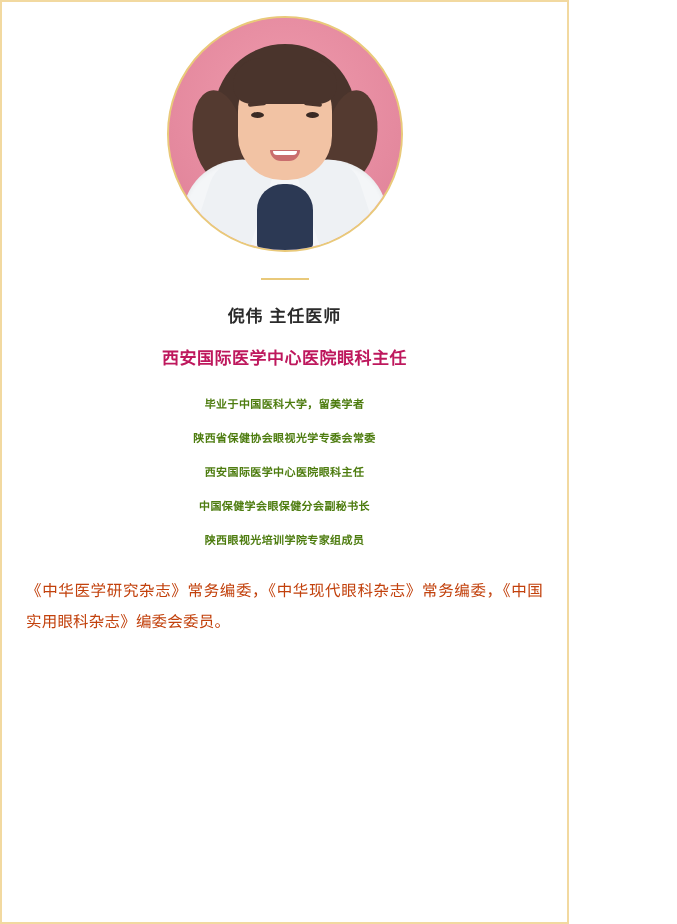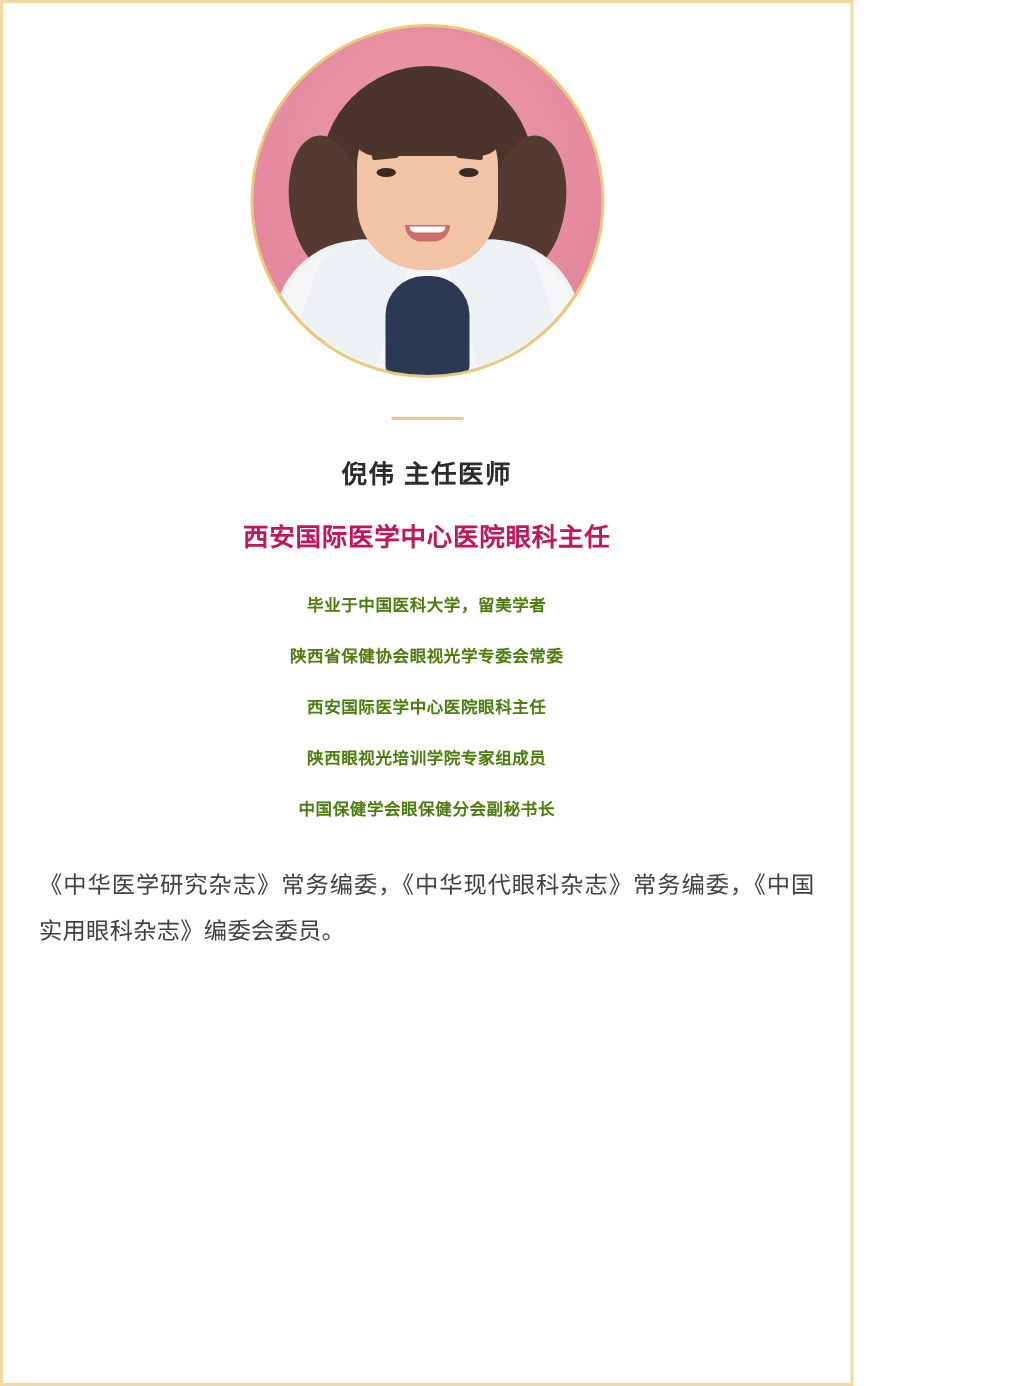--- a/index.html
+++ b/index.html
@@ -210,21 +210,21 @@
     color: #4d7c0f;
     line-height: 34px;
     letter-spacing: 0.4px;
     font-weight: bold;
   }
   .body-text {
     margin: 18px 24px 0 24px;
   }
   .para {
     font-size: 15.5px;
-    color: #404040;
+    color: #c2410c;
     line-height: 31px;
     letter-spacing: 0.2px;
     margin-bottom: 24px;
     text-align: justify;
   }
 </style>
 </head>
 <body>
 
 <div class="page">
@@ -249,21 +249,21 @@
   </div>
 
   <div class="divider"></div>
 
   <div class="names">
     <div class="name-main">倪伟  主任医师</div>
     <div class="title-main">西安国际医学中心医院眼科主任</div>
     <div class="cred">毕业于中国医科大学，留美学者</div>
     <div class="cred">陕西省保健协会眼视光学专委会常委</div>
     <div class="cred">西安国际医学中心医院眼科主任</div>
+    <div class="cred">中国保健学会眼保健分会副秘书长</div>
     <div class="cred">陕西眼视光培训学院专家组成员</div>
-    <div class="cred">中国保健学会眼保健分会副秘书长</div>
   </div>
 
   <div class="body-text">
     <p class="para">《中华医学研究杂志》常务编委，《中华现代眼科杂志》常务编委，《中国实用眼科杂志》编委会委员。</p>
   </div>
 
 </div>
 
 </body></html>

